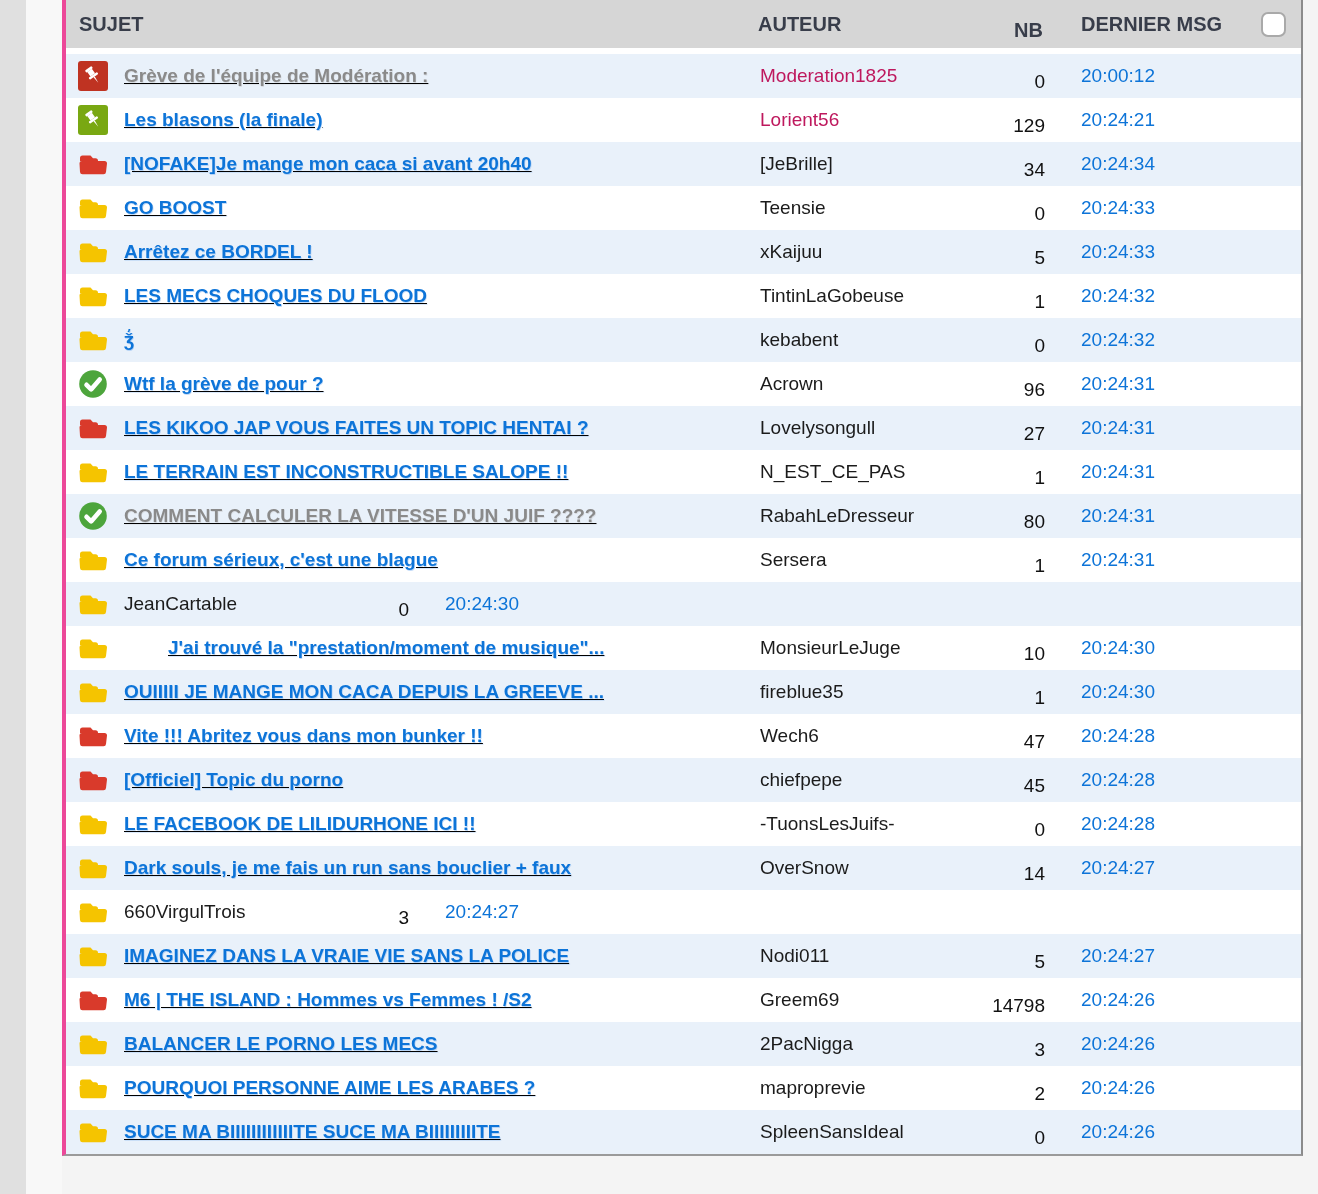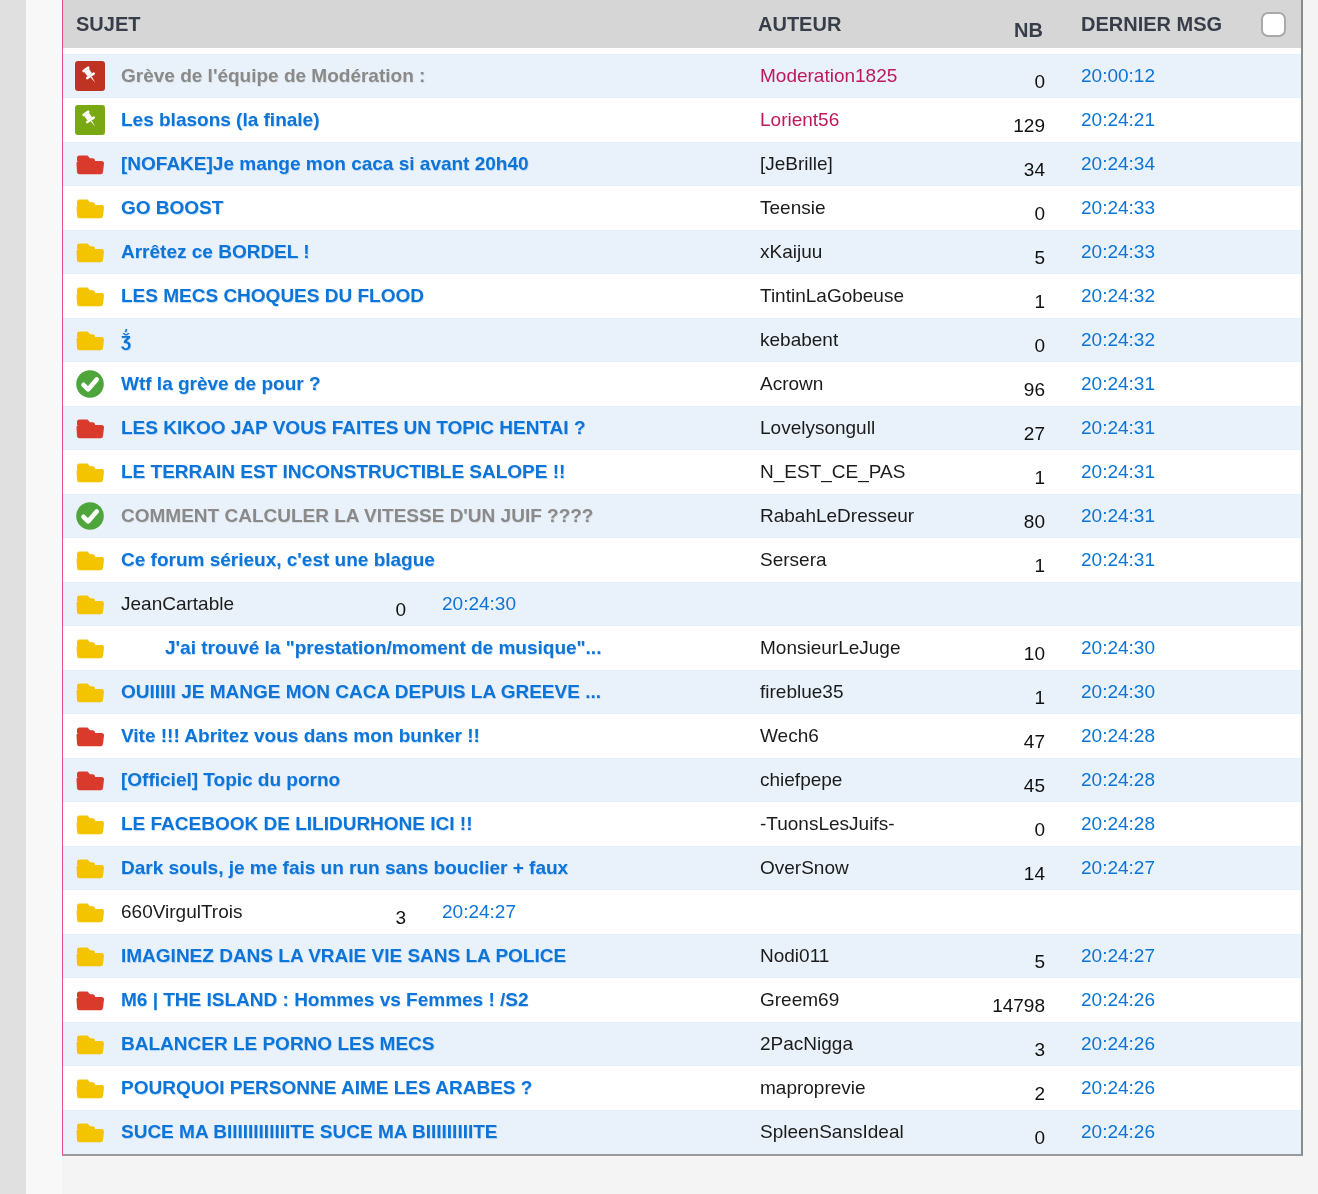--- a/index.html
+++ b/index.html
@@ -8,35 +8,35 @@
     background:#f4f4f4;
     font-family:"Liberation Sans","DejaVu Sans",sans-serif;
     overflow:hidden;
   }
   .left-strip{position:absolute;left:0;top:0;width:26px;height:1194px;background:#e0e0e0;}
   .left-gutter{position:absolute;left:26px;top:0;width:36px;height:1194px;background:#f8f8f8;}
 
   .forum-table{
     position:absolute;left:62px;top:0;width:1241px;height:1156px;
     background:#ffffff;
-    border-left:1px solid #ec4899;
+    border-left:4px solid #ec4899;
     border-right:2px solid #8b8b8b;
     border-bottom:2px solid #9a9a9a;
     box-sizing:border-box;
   }
   .header-row{
     display:flex;align-items:center;height:48px;background:#d6d6d6;
     color:#383d4a;font-weight:bold;font-size:20px;
   }
   .rows{margin-top:6px;}
   .topic-row{display:flex;align-items:center;height:44px;font-size:19px;}
   .topic-row.alt{background:#e9f1fa;}
 
   .cell-icon{width:58px;flex:0 0 58px;display:flex;align-items:center;padding-left:12px;box-sizing:border-box;}
-  .cell-title{flex:1 1 auto;overflow:hidden;white-space:nowrap;}
+  .cell-title{flex:1 1 auto;overflow:hidden;white-space:nowrap;text-decoration:underline;}
   .cell-author{width:225px;flex:0 0 225px;overflow:hidden;white-space:nowrap;}
   .cell-nb{width:60px;flex:0 0 60px;text-align:right;margin-top:12px;}
   .cell-time{width:200px;flex:0 0 200px;padding-left:36px;box-sizing:border-box;}
   .cell-check{width:56px;flex:0 0 56px;display:flex;justify-content:center;}
 
   .header-row .cell-sujet{flex:1 1 auto;padding-left:13px;}
   .header-row .cell-nb{padding-right:2px;}
 
   .title-link{font-weight:bold;color:#0d74d8;text-decoration:none;cursor:pointer;
     text-shadow:0.6px 0.6px 0 rgba(120,175,240,0.45);}

